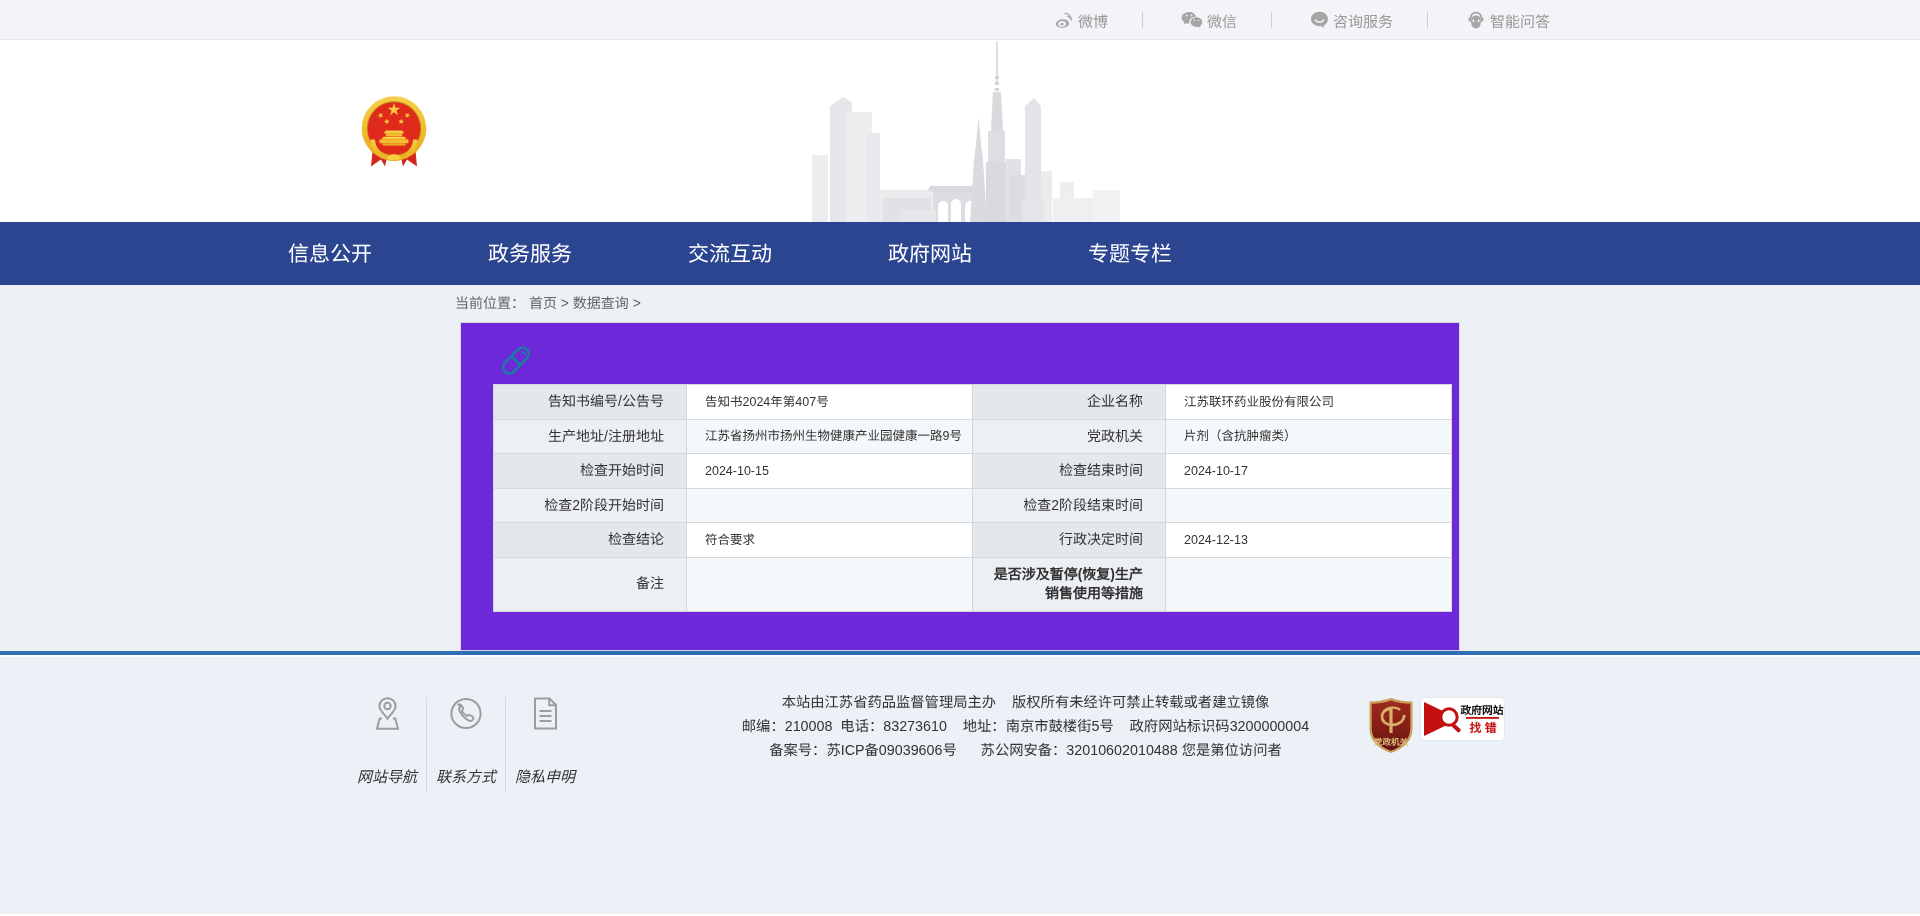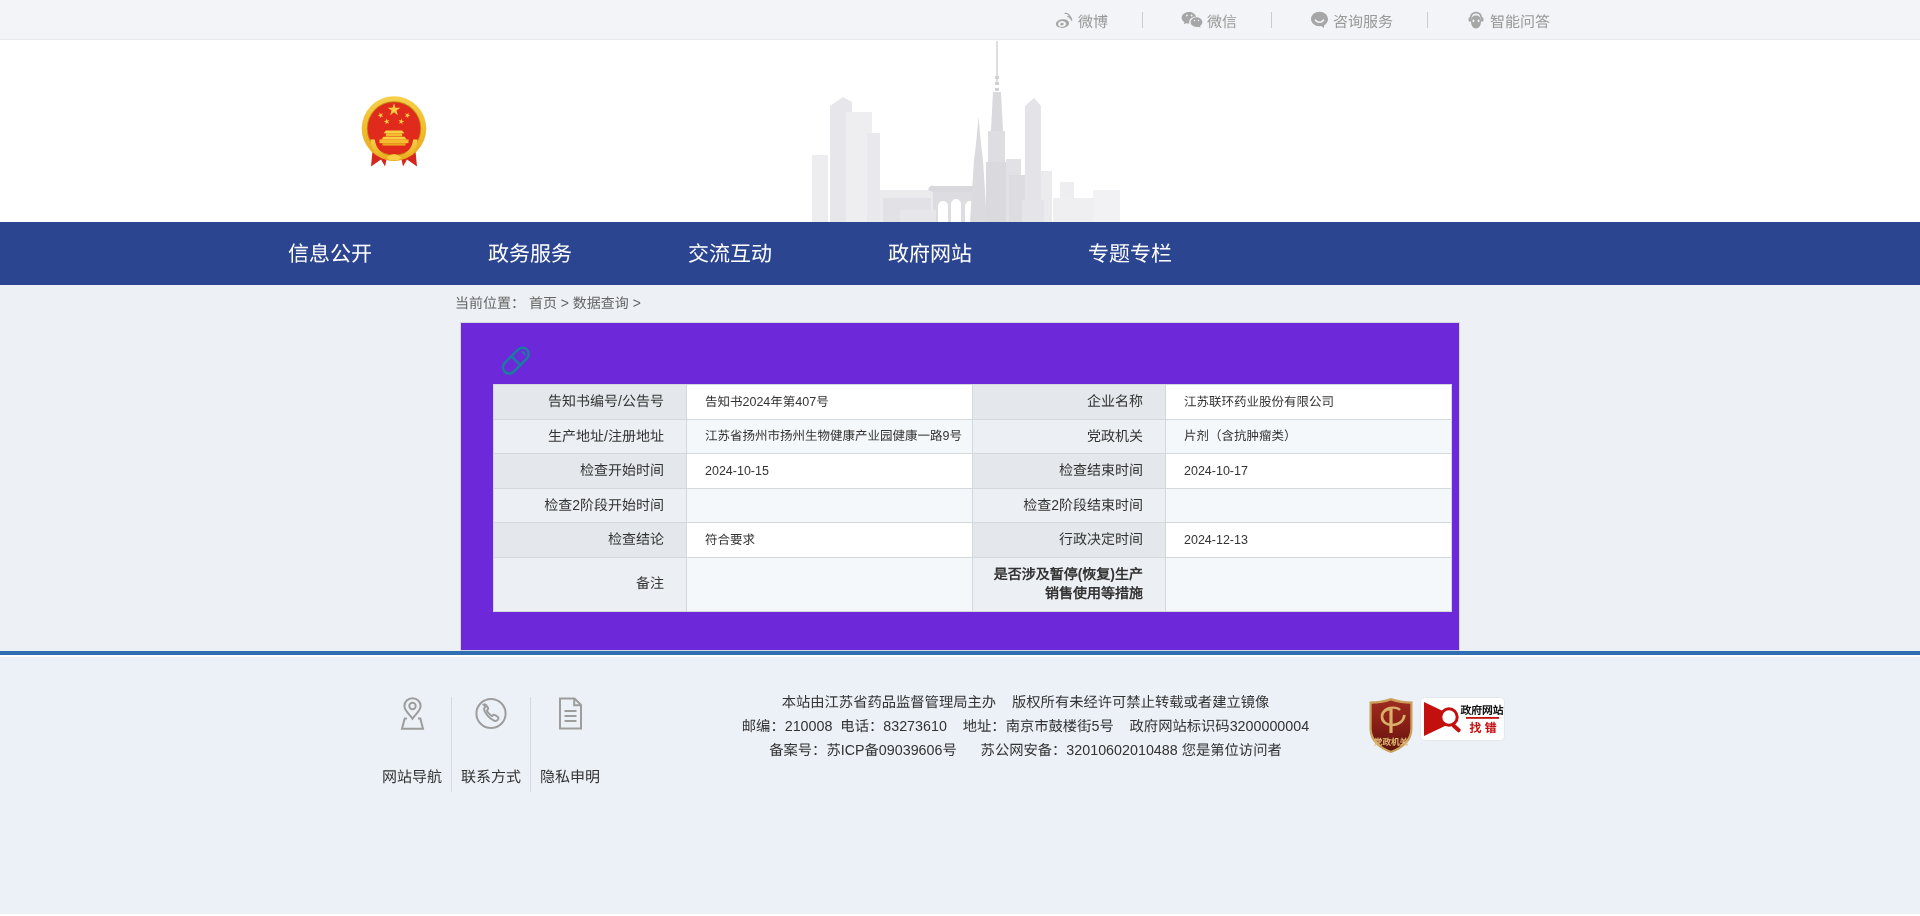--- a/index.html
+++ b/index.html
@@ -26,21 +26,21 @@
 .pill { margin-left:6px; } .pill svg { display:block; }
 table.dtab { border-collapse:collapse; width:958px; table-layout:fixed; }
 .dtab td { border:1px solid #d2d8dc; font-size:12.5px; color:#333; padding:7px 18px; line-height:19.5px; }
 .dtab td.lab { text-align:right; background:#e4e8ec; font-size:14px; width:193px; padding-right:22px; }
 .dtab td.val { background:#fff; width:286px; word-break:break-all; line-height:18.5px; padding-right:10px; }
 .dtab tr.alt td.lab { background:#eceff3;margin-left:40px; }
 .dtab tr.alt td.val { background:#f5f8fa; }
 .blueline { height:6px; background:#2f6fb2; border-bottom:2px solid #fff; box-sizing:content-box; height:4px; }
 .footer { background:#ecf1f7; height:257px; }
 .footer-inner { width:1460px; margin:0 auto; position:relative; height:100%; }
-.f-icons { position:absolute; left:143px; top:40px; display:flex; }
+.f-icons { position:absolute; left:118px; top:40px; display:flex;font-style:italic; }
 .f-item { width:78px; text-align:center; color:#333; font-size:15px; }
 .f-item .ic { height:33px; margin-bottom:35px; display:flex; align-items:flex-start; justify-content:center; }
 .f-sep { width:1px; background:#d6dade; height:95px; margin:0 0; }
 .f-text { position:absolute; left:131px; right:0; top:33px; text-align:center; color:#333; font-size:14.3px; line-height:24px; }
 .badges { position:absolute; right:185px; top:40px; display:flex; align-items:flex-start; gap:6px; }
 </style>
 </head>
 <body>
 <div class="topbar">
   <div class="topbar-inner">

